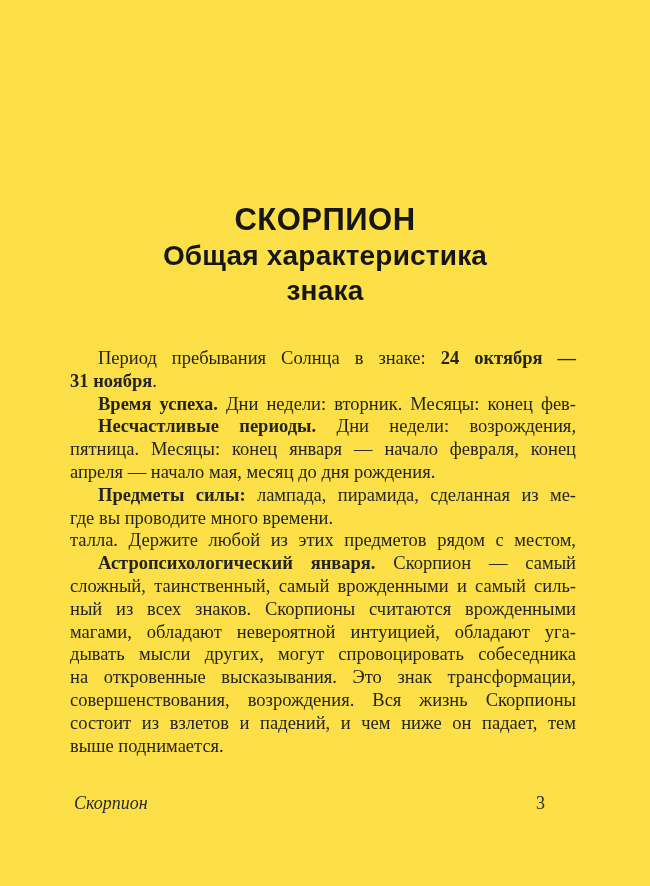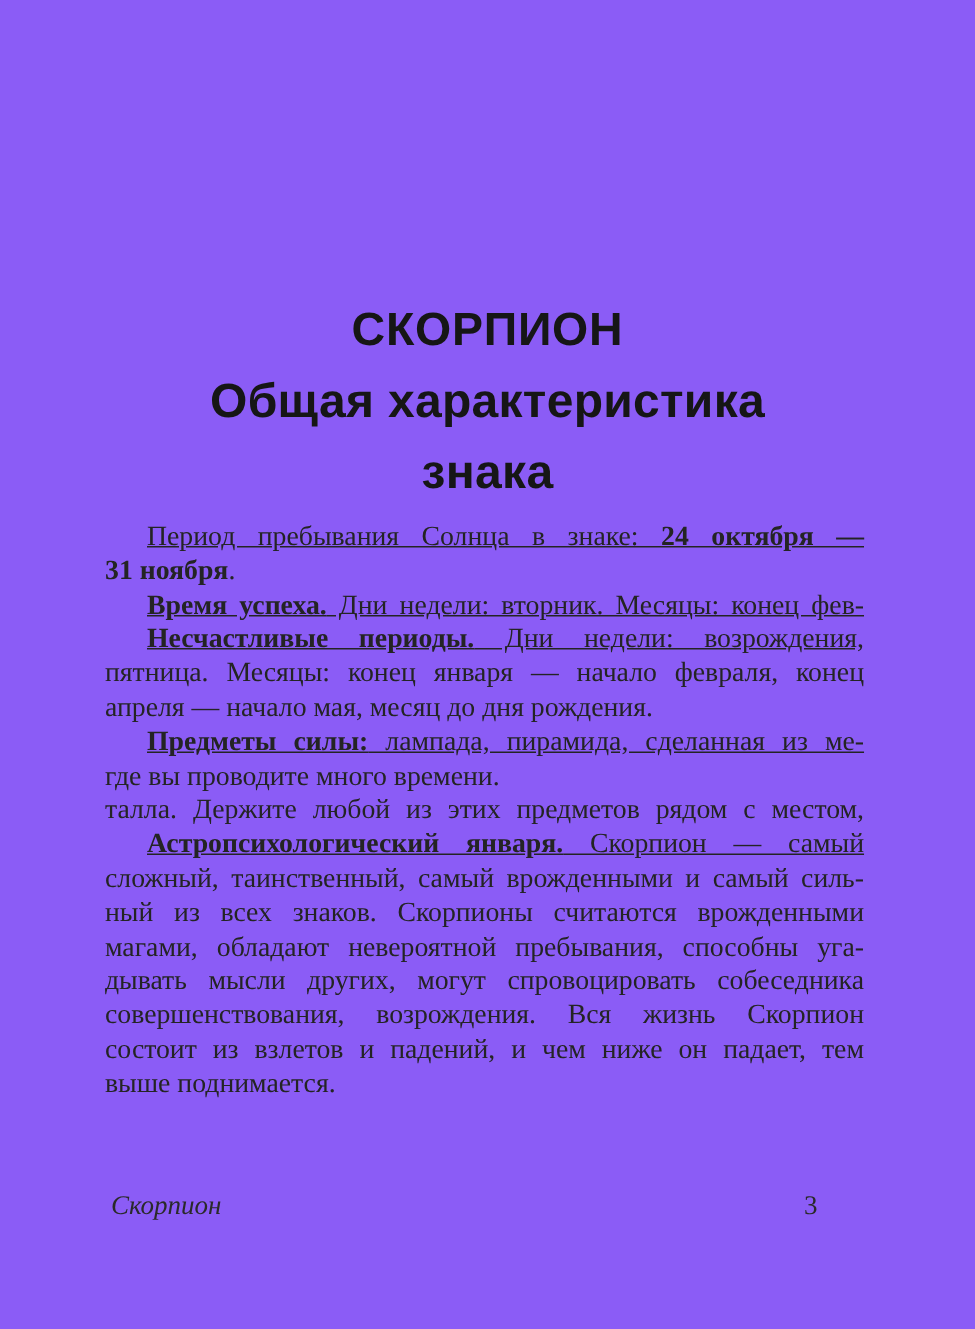--- a/index.html
+++ b/index.html
@@ -1,52 +1,52 @@
 <!DOCTYPE html>
 <html><head>
 <meta charset="utf-8">
 <style>
   html, body { margin: 0; padding: 0; background: #ffffff; }
   .page {
     position: relative;
     width: 650px;
     height: 886px;
-    background: #8b5cf6;
+    background: #fde047;
     font-family: "Liberation Serif", "DejaVu Serif", serif;
     color: #242424;
     overflow: hidden;
   }
   .heading {
     position: absolute;
     top: 202px;
     left: 0;
     width: 650px;
     text-align: center;
     font-family: "Liberation Sans", "DejaVu Sans", sans-serif;
     font-weight: bold;
     color: #161616;
   }
   .heading .title-line { font-size: 31px; line-height: 36px; letter-spacing: 0.5px; }
-  .heading .subtitle-line { font-size: 32px; line-height: 35px; letter-spacing: 0.2px; margin-top: 12px; }
+  .heading .subtitle-line { font-size: 28px; line-height: 35px; letter-spacing: 0.2px; }
   .body-text {
     position: absolute;
     top: 347px;
     left: 70px;
     width: 506px;
     font-size: 18.5px;
     line-height: 22.8px;
     color: #242424;
   }
   .paragraph { margin: 0; }
   .line {
     text-align: justify;
     text-align-last: justify;
   }
   .line.last { text-align-last: left; }
-  .line.indent { text-indent: 28px; text-decoration: underline; }
+  .line.indent { text-indent: 28px; }
   .bold { font-weight: bold; }
   .footer {
     position: absolute;
     top: 792px;
     left: 70px;
     width: 506px;
     height: 24px;
     font-size: 18px;
     line-height: 22px;
     color: #2a2a2a;
@@ -89,23 +89,24 @@
       </div>
       <div class="paragraph">
         <div class="line indent"><span class="bold">Предметы силы:</span><span> лампада, пирамида, сделанная из ме-</span></div>
         <div class="line last"><span>где вы проводите много времени.</span></div>
         <div class="line"><span>талла. Держите любой из этих предметов рядом с местом,</span></div>
       </div>
       <div class="paragraph">
         <div class="line indent"><span class="bold">Астропсихологический января.</span><span> Скорпион — самый</span></div>
         <div class="line"><span>сложный, таинственный, самый врожденными и самый силь-</span></div>
         <div class="line"><span>ный из всех знаков. Скорпионы считаются врожденными</span></div>
-        <div class="line"><span>магами, обладают невероятной пребывания, способны уга-</span></div>
+        <div class="line"><span>магами, обладают невероятной интуицией, обладают уга-</span></div>
         <div class="line"><span>дывать мысли других, могут спровоцировать собеседника</span></div>
-        <div class="line"><span>совершенствования, возрождения. Вся жизнь Скорпион</span></div>
+        <div class="line"><span>на откровенные высказывания. Это знак трансформации,</span></div>
+        <div class="line"><span>совершенствования, возрождения. Вся жизнь Скорпионы</span></div>
         <div class="line"><span>состоит из взлетов и падений, и чем ниже он падает, тем</span></div>
         <div class="line last"><span>выше поднимается.</span></div>
       </div>
     </div>
 
   <div class="footer">
     <span class="running-title">Скорпион</span>
     <span class="page-number">3</span>
   </div>
 

